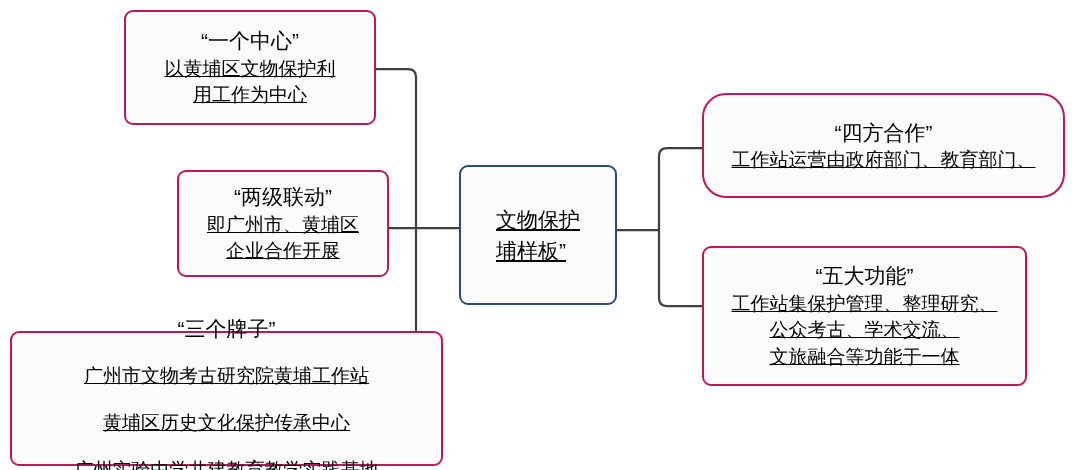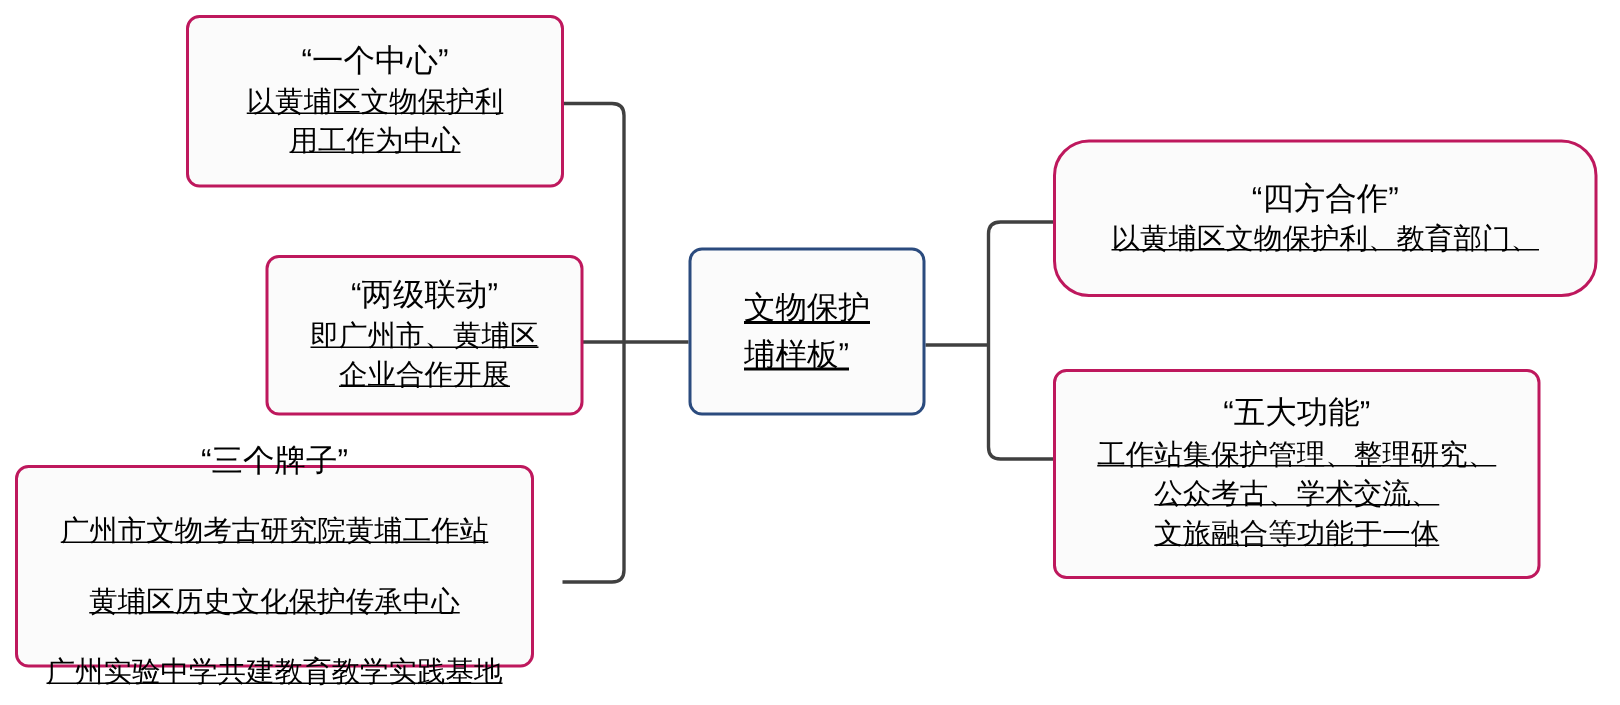--- a/index.html
+++ b/index.html
@@ -41,25 +41,25 @@
     white-space: nowrap;
   }
   .node .line {
     font-size: 19px;
     line-height: 1.4;
     white-space: nowrap;
     text-decoration: underline;
   }
   .n1 { left: 124px; top: 10px;  width: 252px; height: 115px; }
   .n2 { left: 177px; top: 170px; width: 212px; height: 107px; }
-  .n3 { left: 10px;  top: 310px; width: 346px; height: 135px; gap: 20px; }
+  .n3 { left: 10px;  top: 331px; width: 433px; height: 135px; gap: 20px; }
   .n4 { left: 702px; top: 93px;  width: 363px; height: 105px; border-radius: 24px; }
   .n5 { left: 702px; top: 246px; width: 325px; height: 140px; }
   .hub {
-    left: 459px; top: 165px; width: 158px; height: 112px;
+    left: 459px; top: 165px; width: 158px; height: 140px;
     border-color: #2B4B7E;
   }
   .hub .hub-lines {
     text-align: left;
   }
   .hub .line {
     font-size: 21px;
     line-height: 1.5;
     white-space: nowrap;
   }
@@ -97,21 +97,21 @@
 
   <div class="node hub">
     <div class="hub-lines">
       <div class="line">文物保护</div>
       <div class="line">埔样板”</div>
     </div>
   </div>
 
   <div class="node n4">
     <div class="title">“四方合作”</div>
-    <div class="line">以黄埔区文物保护利、教育部门、</div>
+    <div class="line">工作站运营由政府部门、教育部门、</div>
   </div>
 
   <div class="node n5">
     <div class="title">“五大功能”</div>
     <div class="line">工作站集保护管理、整理研究、</div>
     <div class="line">公众考古、学术交流、</div>
     <div class="line">文旅融合等功能于一体</div>
   </div>
 
 </div>

